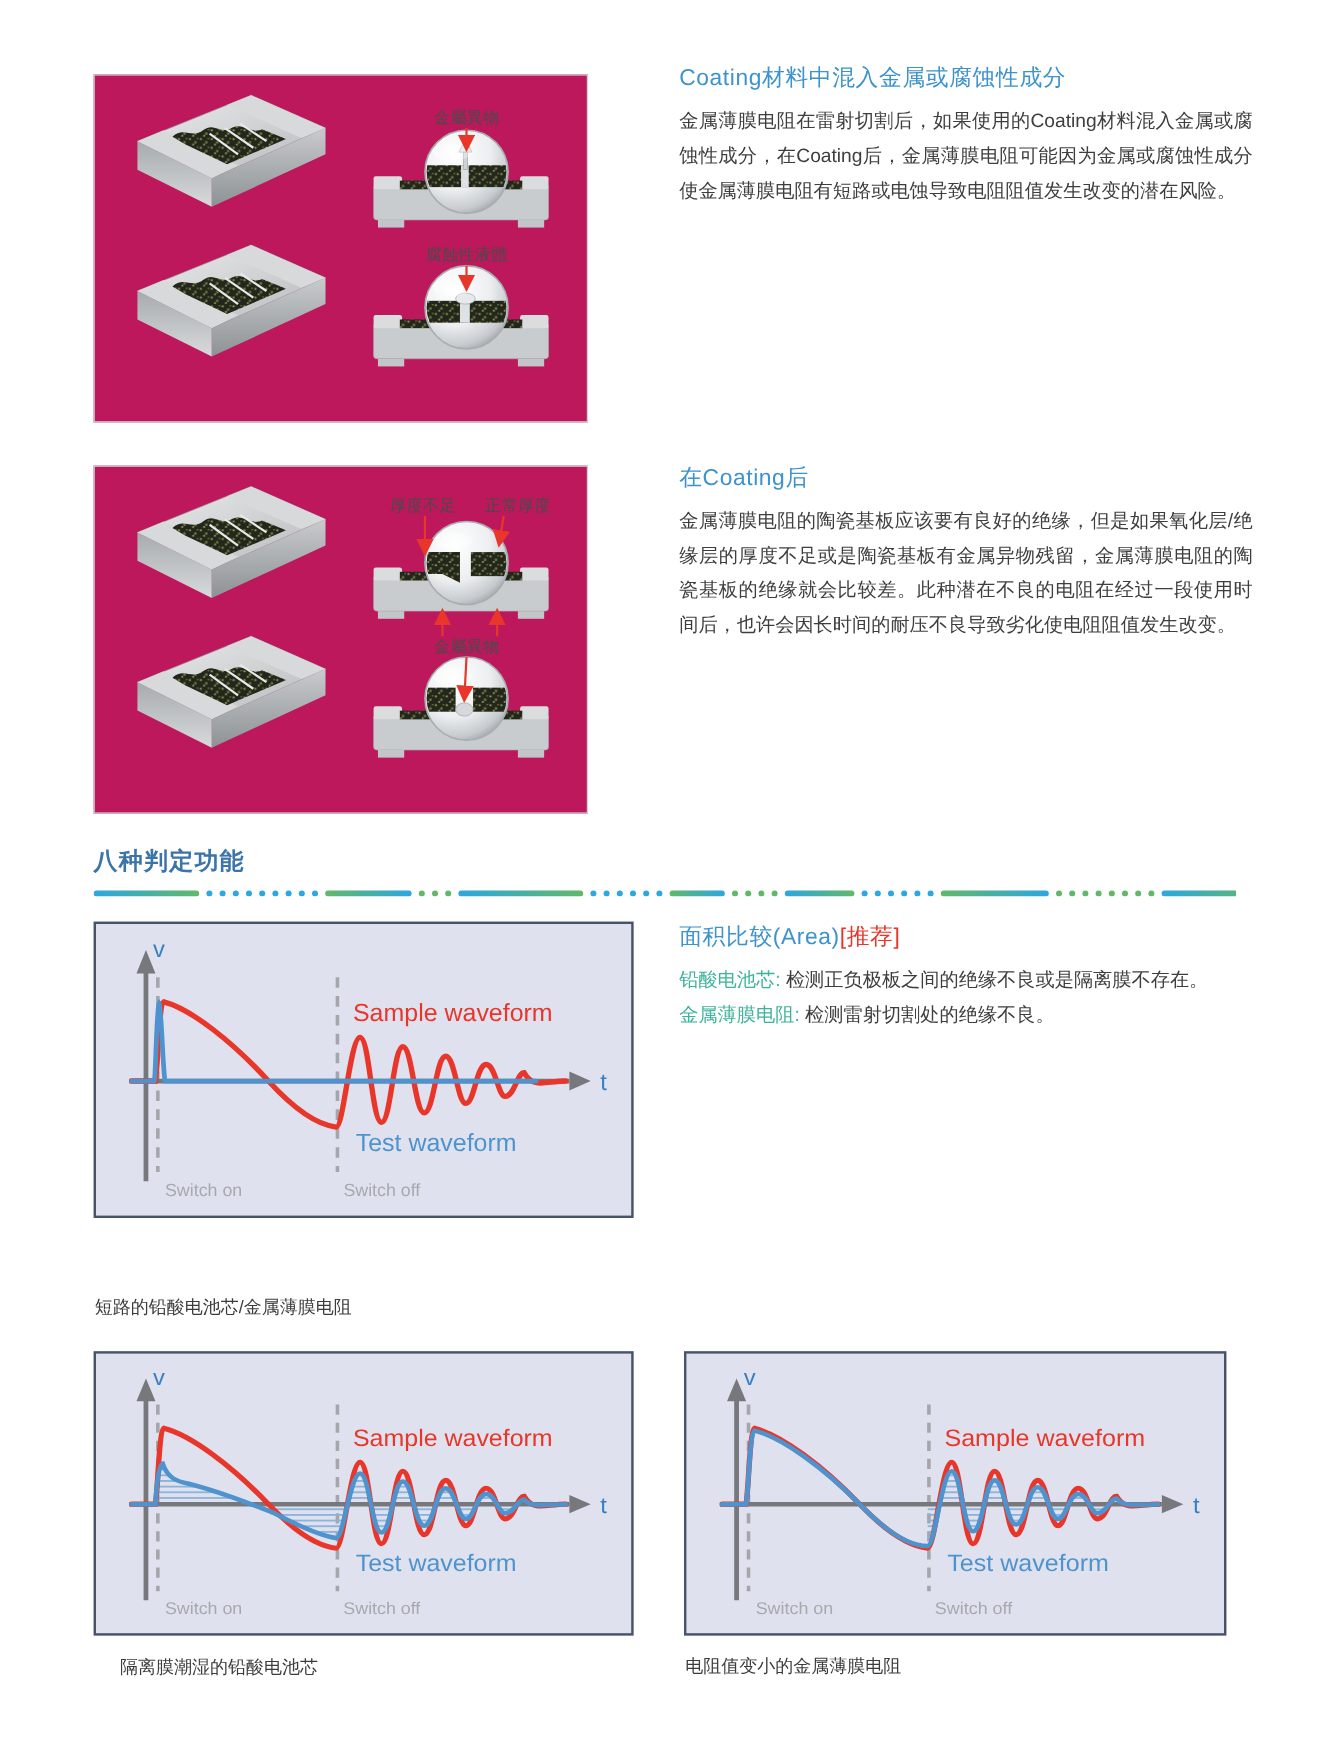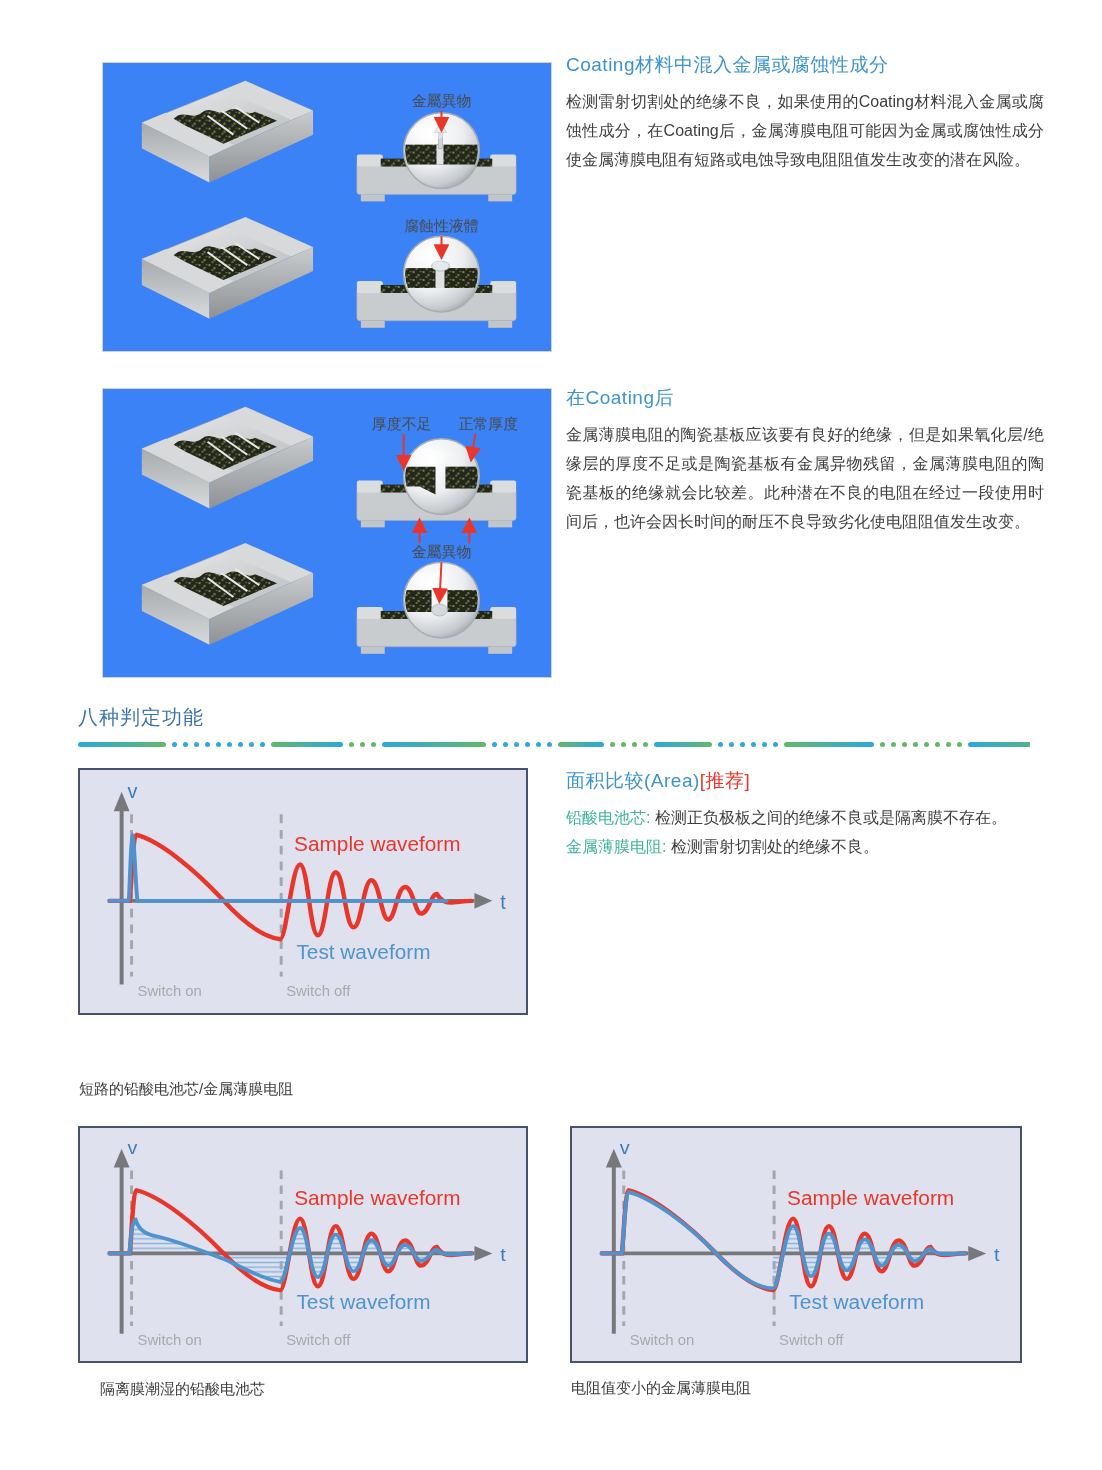--- a/index.html
+++ b/index.html
@@ -1,36 +1,36 @@
 <!DOCTYPE html>
 <html><head>
 <meta charset="utf-8">
 <style>
   html,body{margin:0;padding:0;background:#ffffff;}
   body{font-family:"Liberation Sans","DejaVu Sans",sans-serif;}
   .page{position:relative;width:1102px;height:1470px;background:#ffffff;overflow:hidden;}
 
   
-  .fig-panel{position:absolute;width:450px;height:290px;background:#3b82f6;border:1px solid #cfd1d4;box-sizing:border-box;margin-left:24px;}
+  .fig-panel{position:absolute;width:412px;height:290px;background:#be185d;border:1px solid #cfd1d4;box-sizing:border-box;}
   #fig1{left:78px;top:62px;}
   #fig2{left:78px;top:388px;}
 
   
   .tblock{position:absolute;width:478px;}
   #tb1{left:566px;top:52px;}
   #tb2{left:566px;top:385px;}
   #tb3{left:566px;top:768px;}
   .h-blue{font-size:19px;color:#3d93cc;margin:0 0 9px 0;font-weight:400;letter-spacing:.5px;}
   .h-red{color:#e8362a;}
   .bodytext{font-size:16px;line-height:29px;color:#3e3e3e;margin:0;text-align:justify;}
   .note-line{font-size:16px;line-height:29px;margin:0;color:#3e3e3e;}
   .note-label{color:#3eb39c;}
 
   
-  .sec-title{position:absolute;left:78px;top:704px;font-size:20px;color:#3b74a9;font-weight:400;letter-spacing:1px;}
+  .sec-title{position:absolute;left:78px;top:704px;font-size:20px;color:#3b74a9;font-weight:700;letter-spacing:1px;}
   .divider{position:absolute;left:78px;top:741px;width:952px;height:6px;display:flex;align-items:center;gap:6px;overflow:hidden;}
   .dv-dash{height:5px;border-radius:3px;flex:0 0 auto;}
   .dv-dot{width:5px;height:5px;border-radius:50%;flex:0 0 auto;}
 
   
   .chart-panel{position:absolute;background:#dfe2ee;border:2px solid #47536b;box-sizing:border-box;}
   #chart1{left:78px;top:768px;width:450px;height:247px;}
   #chart2{left:78px;top:1126px;width:450px;height:237px;}
   #chart3{left:570px;top:1126px;width:452px;height:237px;}
   .chart-panel svg{display:block;width:100%;height:100%;}
@@ -139,21 +139,21 @@
         <ellipse cx="339" cy="204" rx="9" ry="5" fill="#e6e9eb" stroke="#9aa0a5" stroke-width="0.6"></ellipse>
         <ellipse cx="327" cy="194" rx="18" ry="8" fill="#ffffff" opacity="0.35"></ellipse>
       </g>
       <text class="fig-lab" x="340" y="169" text-anchor="middle">腐蝕性液體</text>
       <line x1="340" y1="174" x2="340" y2="194" stroke="#e8362a" stroke-width="2" marker-end="url(#mArrow)"></line>
     </svg>
   </div>
 
   <div class="tblock" id="tb1">
     <h3 class="h-blue">Coating材料中混入金属或腐蚀性成分</h3>
-    <p class="bodytext">检测雷射切割处的绝缘不良，如果使用的Coating材料混入金属或腐蚀性成分，在Coating后，金属薄膜电阻可能因为金属或腐蚀性成分使金属薄膜电阻有短路或电蚀导致电阻阻值发生改变的潜在风险。</p>
+    <p class="bodytext">金属薄膜电阻在雷射切割后，如果使用的Coating材料混入金属或腐蚀性成分，在Coating后，金属薄膜电阻可能因为金属或腐蚀性成分使金属薄膜电阻有短路或电蚀导致电阻阻值发生改变的潜在风险。</p>
   </div>
 
   <div class="fig-panel" id="fig2">
     <svg viewBox="0 0 450 290">
       <use href="#chipG" transform="translate(25,8)"></use>
       <use href="#chipG" transform="translate(25,145)"></use>
 
       <use href="#xbodyG" transform="translate(255,88)"></use>
       <circle cx="340" cy="88" r="38" fill="url(#gSphere)" stroke="#a9adb2" stroke-width="1.5"></circle>
       <clipPath id="cp3">

